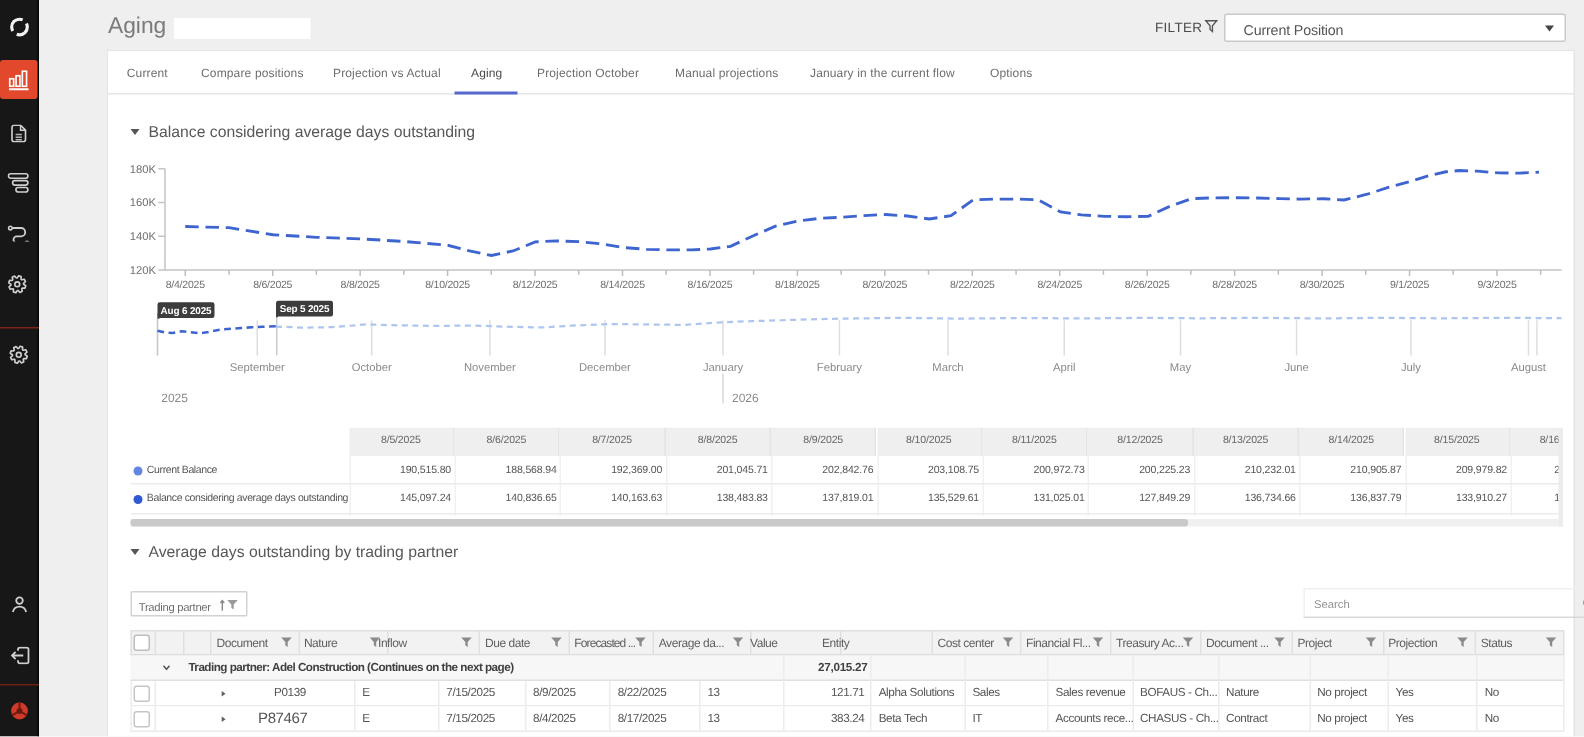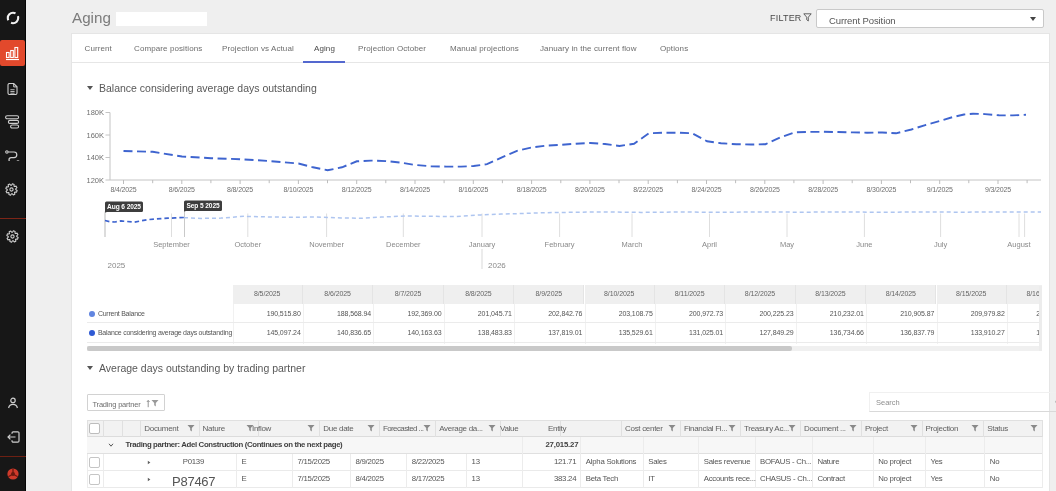--- a/index.html
+++ b/index.html
@@ -398,21 +398,21 @@
     <div class="abs" style="left:682.5px;top:437px;width:1px;height:17px;background:#ececec"></div>
     <div class="abs" style="left:739.9px;top:437px;width:1px;height:17px;background:#ececec"></div>
     <div class="abs" style="left:800.7px;top:437px;width:1px;height:17px;background:#ececec"></div>
     <div class="abs" style="left:852.9px;top:437px;width:1px;height:17px;background:#ececec"></div>
     <div class="abs" style="left:912.3px;top:437px;width:1px;height:17px;background:#ececec"></div>
     <div class="abs" style="left:969.8px;top:437px;width:1px;height:17px;background:#ececec"></div>
     <div class="abs" style="left:17px;top:440px;width:10.5px;height:10.5px;border:1px solid #c5c5c5;border-radius:2px;background:#fff"></div>
     <svg class="abs" style="left:75px;top:443px" width="4" height="5" viewBox="0 0 4 5">
       <path d="M0.8 0.7 L3.4 2.5 0.8 4.3 z" fill="#606060"></path>
     </svg>
-    <div class="abs" style="left:100px;top:440.2px;width:32px;font-size:13px;letter-spacing:-.25px;color:#555;text-align:center">P87467</div>
+    <div class="abs" style="left:100px;top:440.2px;width:32px;font-size:10px;letter-spacing:-.25px;color:#555;text-align:center">P87467</div>
     <div class="abs" style="left:169.5px;top:440.2px;font-size:7.8px;letter-spacing:-.25px;color:#555">E</div>
     <div class="abs" style="left:225.5px;top:440.2px;font-size:7.8px;letter-spacing:-.25px;color:#555">7/15/2025</div>
     <div class="abs" style="left:283.4px;top:440.2px;font-size:7.8px;letter-spacing:-.25px;color:#555">8/4/2025</div>
     <div class="abs" style="left:339.8px;top:440.2px;font-size:7.8px;letter-spacing:-.25px;color:#555">8/17/2025</div>
     <div class="abs" style="left:399.6px;top:440.2px;font-size:7.8px;letter-spacing:-.25px;color:#555">13</div>
     <div class="abs" style="left:450.1px;top:440.2px;width:54.2px;font-size:7.8px;letter-spacing:-.25px;color:#555;text-align:right">383.24</div>
     <div class="abs" style="left:513.8px;top:440.2px;font-size:7.8px;letter-spacing:-.25px;color:#555">Beta Tech</div>
     <div class="abs" style="left:576.3px;top:440.2px;font-size:7.8px;letter-spacing:-.25px;color:#555">IT</div>
     <div class="abs" style="left:631.7px;top:440.2px;font-size:7.8px;letter-spacing:-.25px;color:#555">Accounts rece...</div>
     <div class="abs" style="left:688px;top:440.2px;font-size:7.8px;letter-spacing:-.25px;color:#555">CHASUS - Ch...</div>

